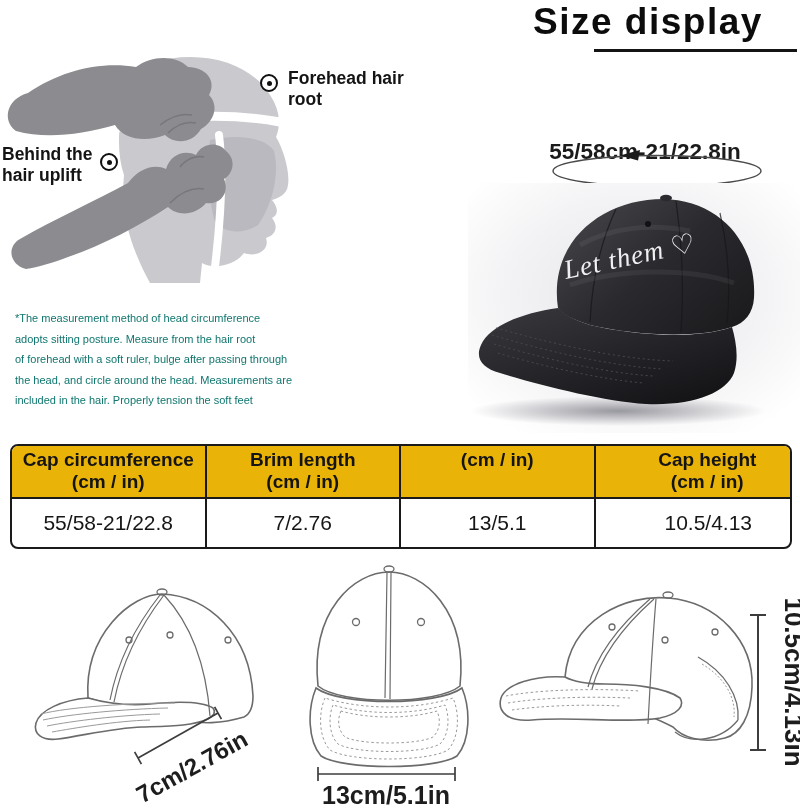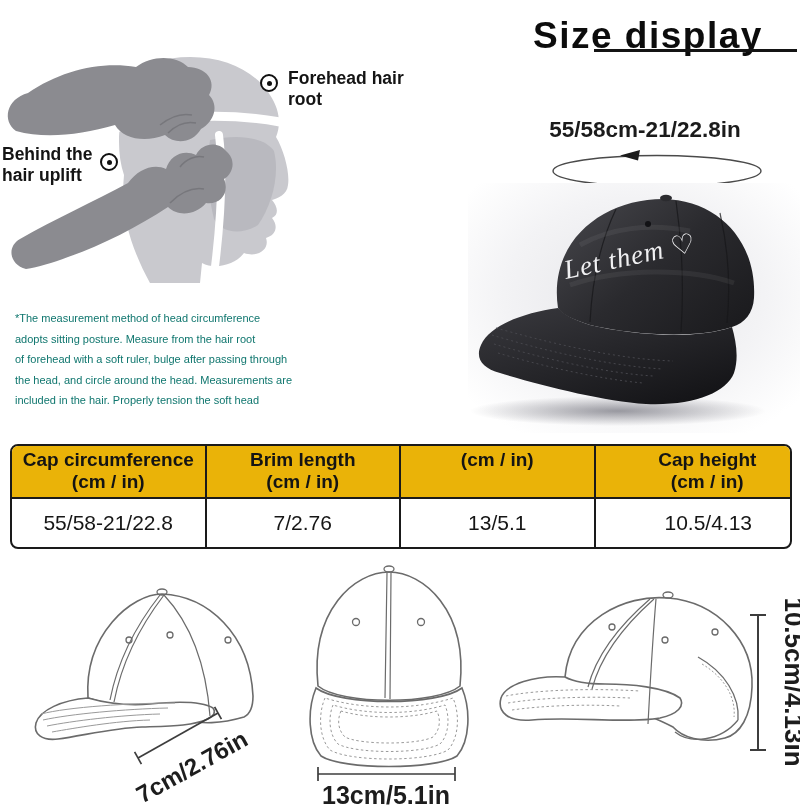--- a/index.html
+++ b/index.html
@@ -1,26 +1,26 @@
 <!DOCTYPE html>
 <html><head>
 <meta charset="utf-8">
 <style>
   html,body{margin:0;padding:0;background:#fff;}
   #stage{position:relative;width:800px;height:808px;background:#fff;overflow:hidden;
          font-family:"Liberation Sans", sans-serif;color:#111;}
   .abs{position:absolute;}
-  .title{font-size:37px;font-weight:800;letter-spacing:1.5px;color:#0c0c0c;white-space:nowrap;margin-top:14px;}
+  .title{font-size:37px;font-weight:800;letter-spacing:1.5px;color:#0c0c0c;white-space:nowrap;}
   .title-underline{height:3px;background:#141414;}
   .note{font-size:11px;line-height:20.6px;color:#0f766e;}
   .diagram-label{font-size:17.5px;line-height:21px;font-weight:600;color:#141414;}
   .bullseye{width:14px;height:14px;border:2.5px solid #101010;border-radius:50%;
             display:flex;align-items:center;justify-content:center;background:#fff;}
   .bullseye::after{content:"";width:5px;height:5px;border-radius:50%;background:#101010;}
-  .size-label{font-size:22.5px;font-weight:600;color:#1b1b1b;text-align:center;white-space:nowrap;}
+  .size-label{font-size:22.5px;font-weight:600;color:#1b1b1b;text-align:center;white-space:nowrap;margin-top:22px;}
   .size-table{display:grid;grid-template-columns:1fr 1fr 1fr 1fr;border:2px solid #1a1a1a;
               border-radius:8px;overflow:hidden;background:#fff;}
   .st-head{background:#eab308;border-right:2px solid #1a1a1a;border-bottom:2px solid #1a1a1a;
            text-align:center;padding:3px 2px 4px 2px;font-size:19px;line-height:22px;font-weight:600;color:#141414;}
   .st-head.last,.st-val.last{border-right:none;padding-left:31px;}
   .st-val{border-right:2px solid #1a1a1a;display:flex;align-items:center;justify-content:center;
           font-size:21px;color:#161616;height:48px;}
   svg text{font-family:"Liberation Sans", sans-serif;}
 </style>
 </head>
@@ -55,21 +55,21 @@
   <div class="abs diagram-label" style="left:2px;top:144px;">
     <div>Behind the</div>
     <div>hair uplift</div>
   </div>
 
   <div class="abs note" style="left:15px;top:308px;width:410px;">
     <div>*The measurement method of head circumference</div>
     <div>adopts sitting posture. Measure from the hair root</div>
     <div>of forehead with a soft ruler, bulge after passing through</div>
     <div>the head, and circle around the head. Measurements are</div>
-    <div>included in the hair. Properly tension the soft head</div>
+    <div>included in the hair. Properly tension the soft feet</div>
   </div>
 
   <div class="abs size-label" style="left:545px;top:117px;width:200px;">55/58cm-21/22.8in</div>
   <svg class="abs" style="left:550px;top:148px;" width="216" height="46" viewBox="0 0 216 46">
     <ellipse cx="107" cy="23" rx="104" ry="15.5" fill="none" stroke="#4a4a4a" stroke-width="1.4"></ellipse>
     <polygon points="90,2 70,7.5 88,12.5" fill="#1a1a1a"></polygon>
   </svg>
 
   <svg class="abs" style="left:468px;top:183px;" width="332" height="250" viewBox="0 0 332 250">
     <defs>

